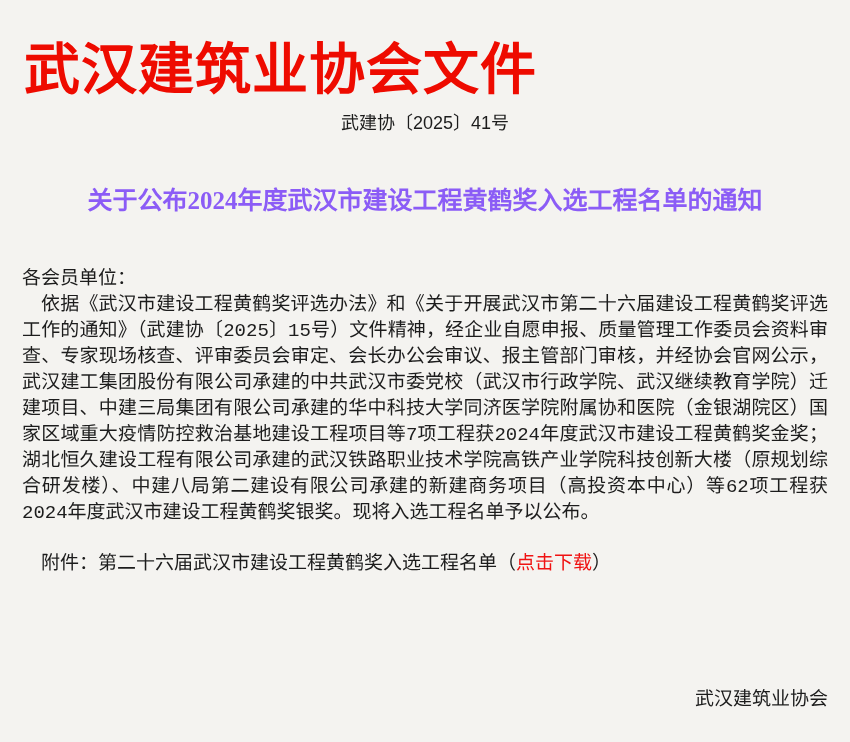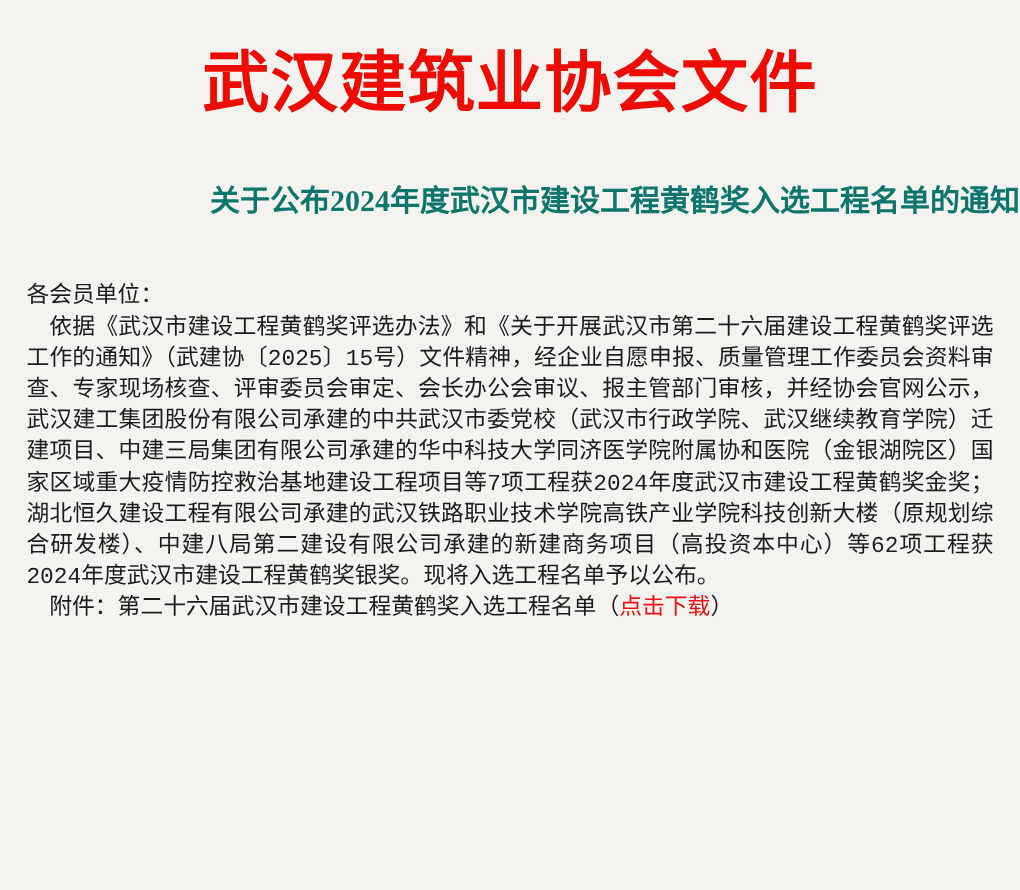--- a/index.html
+++ b/index.html
@@ -13,62 +13,63 @@
     color: #1c1c1c;
     font-family: "Liberation Sans", sans-serif;
   }
   .doc {
     width: 850px;
     height: 742px;
     position: relative;
   }
   .masthead-title {
     margin-top: 38px;
-    text-align: center;
     font-family: "Liberation Serif", "DejaVu Serif", serif;
     font-weight: 900;
     font-size: 56px;
     line-height: 64px;
     color: #ee0b00;
     letter-spacing: 1px;
     white-space: nowrap;
+    padding-left: 24px;
   }
   .doc-number {
     margin-top: 10px;
     text-align: center;
     font-size: 18px;
     line-height: 22px;
     color: #1c1c1c;
   }
   .notice-title {
     margin-top: 50px;
-    text-align: right;
+    text-align: center;
     font-family: "Liberation Serif", "DejaVu Serif", serif;
     font-weight: bold;
     font-size: 25px;
     line-height: 34px;
-    color: #0f766e;
+    color: #8b5cf6;
     white-space: nowrap;
   }
   .body-text {
     margin-top: 48px;
     padding: 0 22px;
     font-size: 19px;
     line-height: 26px;
     color: #1c1c1c;
     font-family: Liberation Mono, monospace;
   }
   .salutation {
     text-indent: 0;
   }
   .main-paragraph {
     text-indent: 1em;
     text-align: justify;
   }
   .attachment-line {
+    margin-top: 25px;
     text-indent: 1em;
   }
   .download-link {
     color: #f01212;
     cursor: pointer;
     text-decoration: none;
   }
   .signature {
     position: absolute;
     right: 22px;
@@ -79,27 +80,29 @@
     color: #1c1c1c;
   }
 </style>
 </head>
 <body>
 
 <div class="doc">
 
   <div class="masthead-title">武汉建筑业协会文件</div>
 
+  <div class="doc-number">武建协〔2025〕41号</div>
 
   <div class="notice-title">关于公布2024年度武汉市建设工程黄鹤奖入选工程名单的通知</div>
 
   <div class="body-text">
     <p class="salutation">各会员单位：</p>
 
     <p class="main-paragraph">依据《武汉市建设工程黄鹤奖评选办法》和《关于开展武汉市第二十六届建设工程黄鹤奖评选工作的通知》（武建协〔2025〕15号）文件精神，经企业自愿申报、质量管理工作委员会资料审查、专家现场核查、评审委员会审定、会长办公会审议、报主管部门审核，并经协会官网公示，武汉建工集团股份有限公司承建的中共武汉市委党校（武汉市行政学院、武汉继续教育学院）迁建项目、中建三局集团有限公司承建的华中科技大学同济医学院附属协和医院（金银湖院区）国家区域重大疫情防控救治基地建设工程项目等7项工程获2024年度武汉市建设工程黄鹤奖金奖；湖北恒久建设工程有限公司承建的武汉铁路职业技术学院高铁产业学院科技创新大楼（原规划综合研发楼）、中建八局第二建设有限公司承建的新建商务项目（高投资本中心）等62项工程获2024年度武汉市建设工程黄鹤奖银奖。现将入选工程名单予以公布。</p>
 
     <p class="attachment-line"><span>附件：第二十六届武汉市建设工程黄鹤奖入选工程名单（</span><a class="download-link">点击下载</a><span>）</span></p>
   </div>
 
   <div class="signature">
+    <div>武汉建筑业协会</div>
   </div>
 
 </div>
 
 </body></html>

